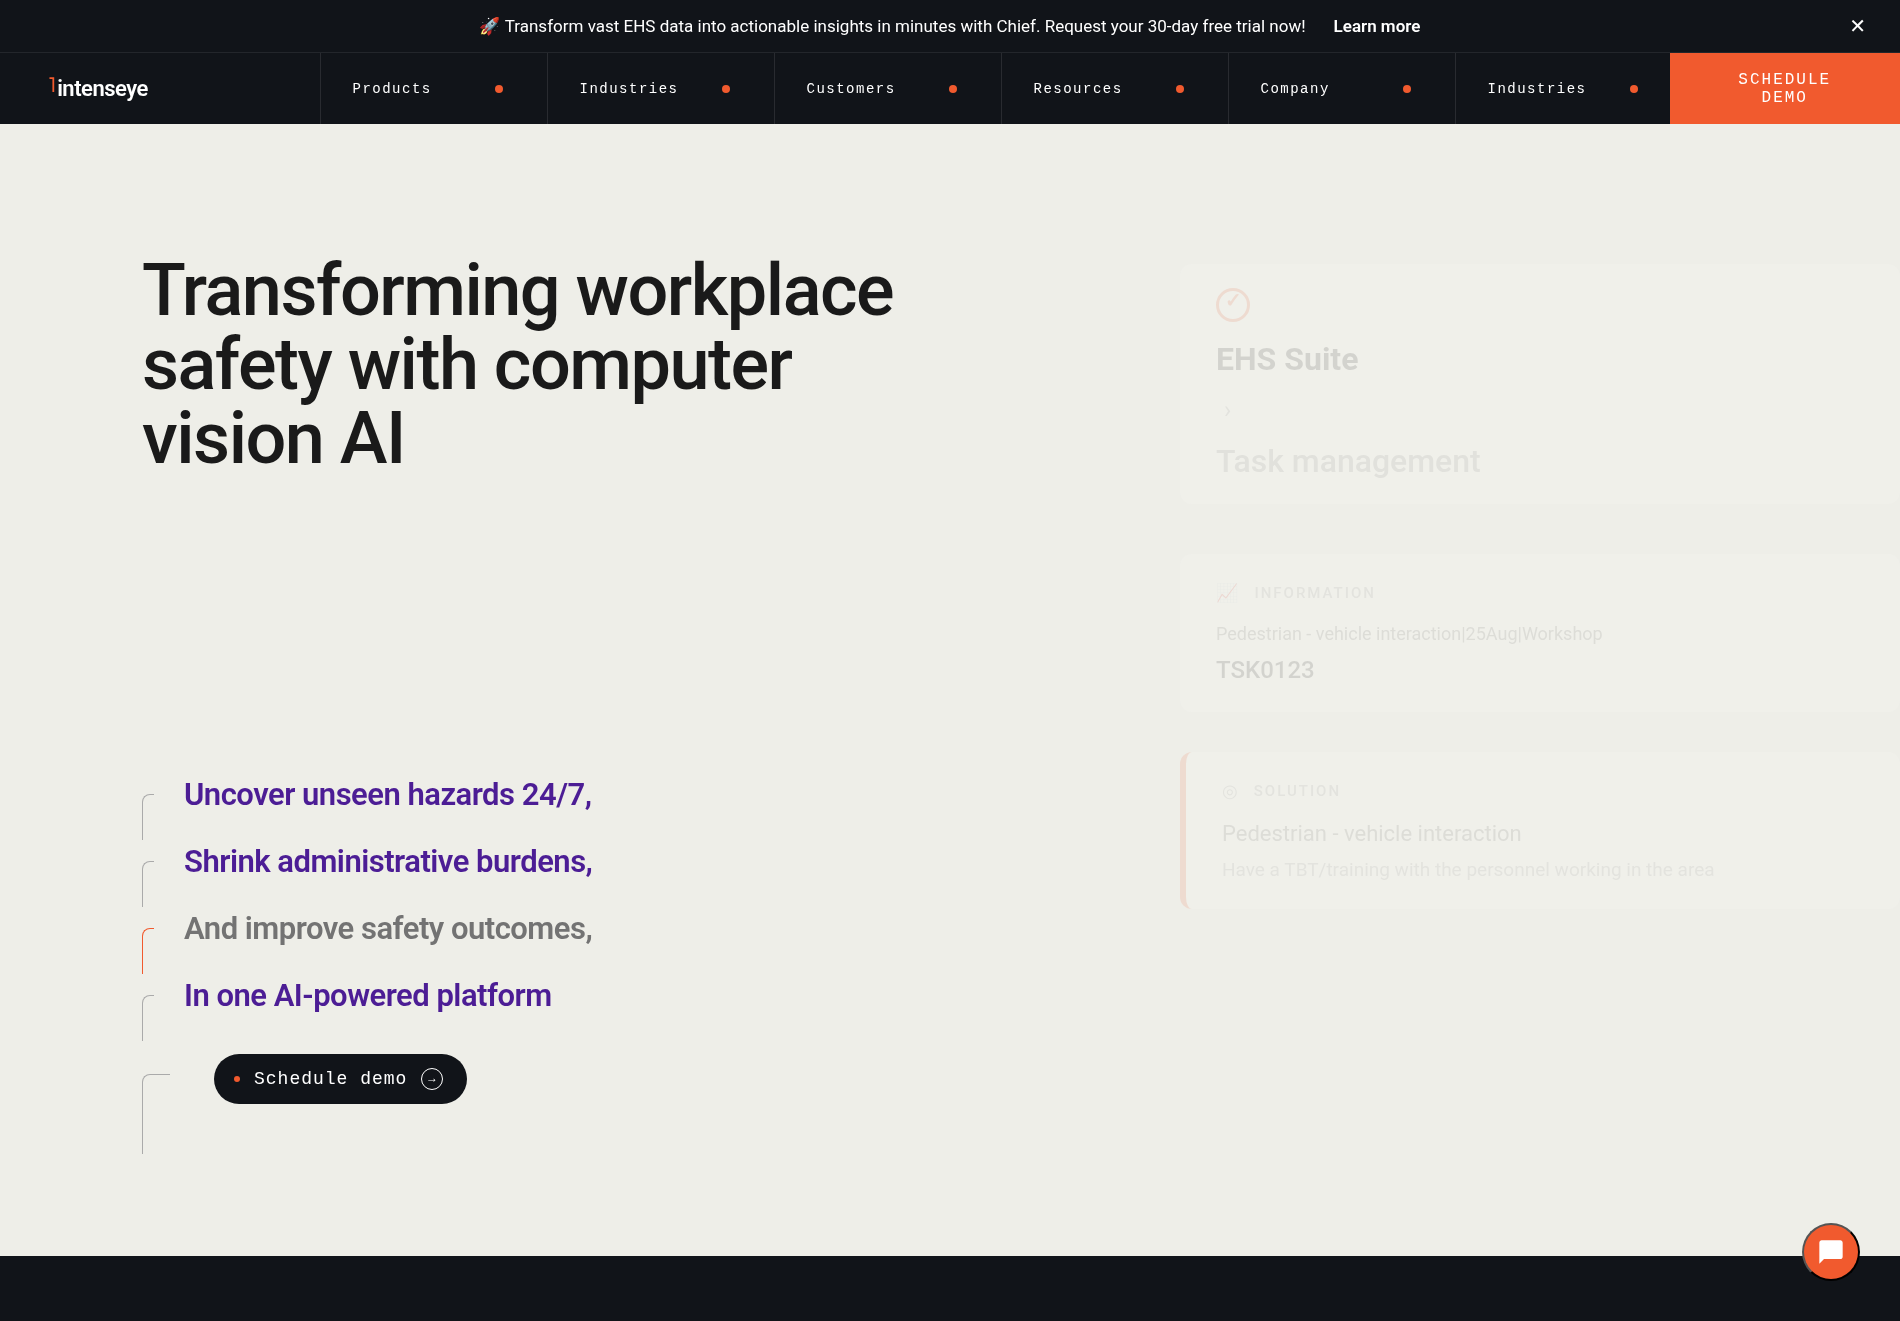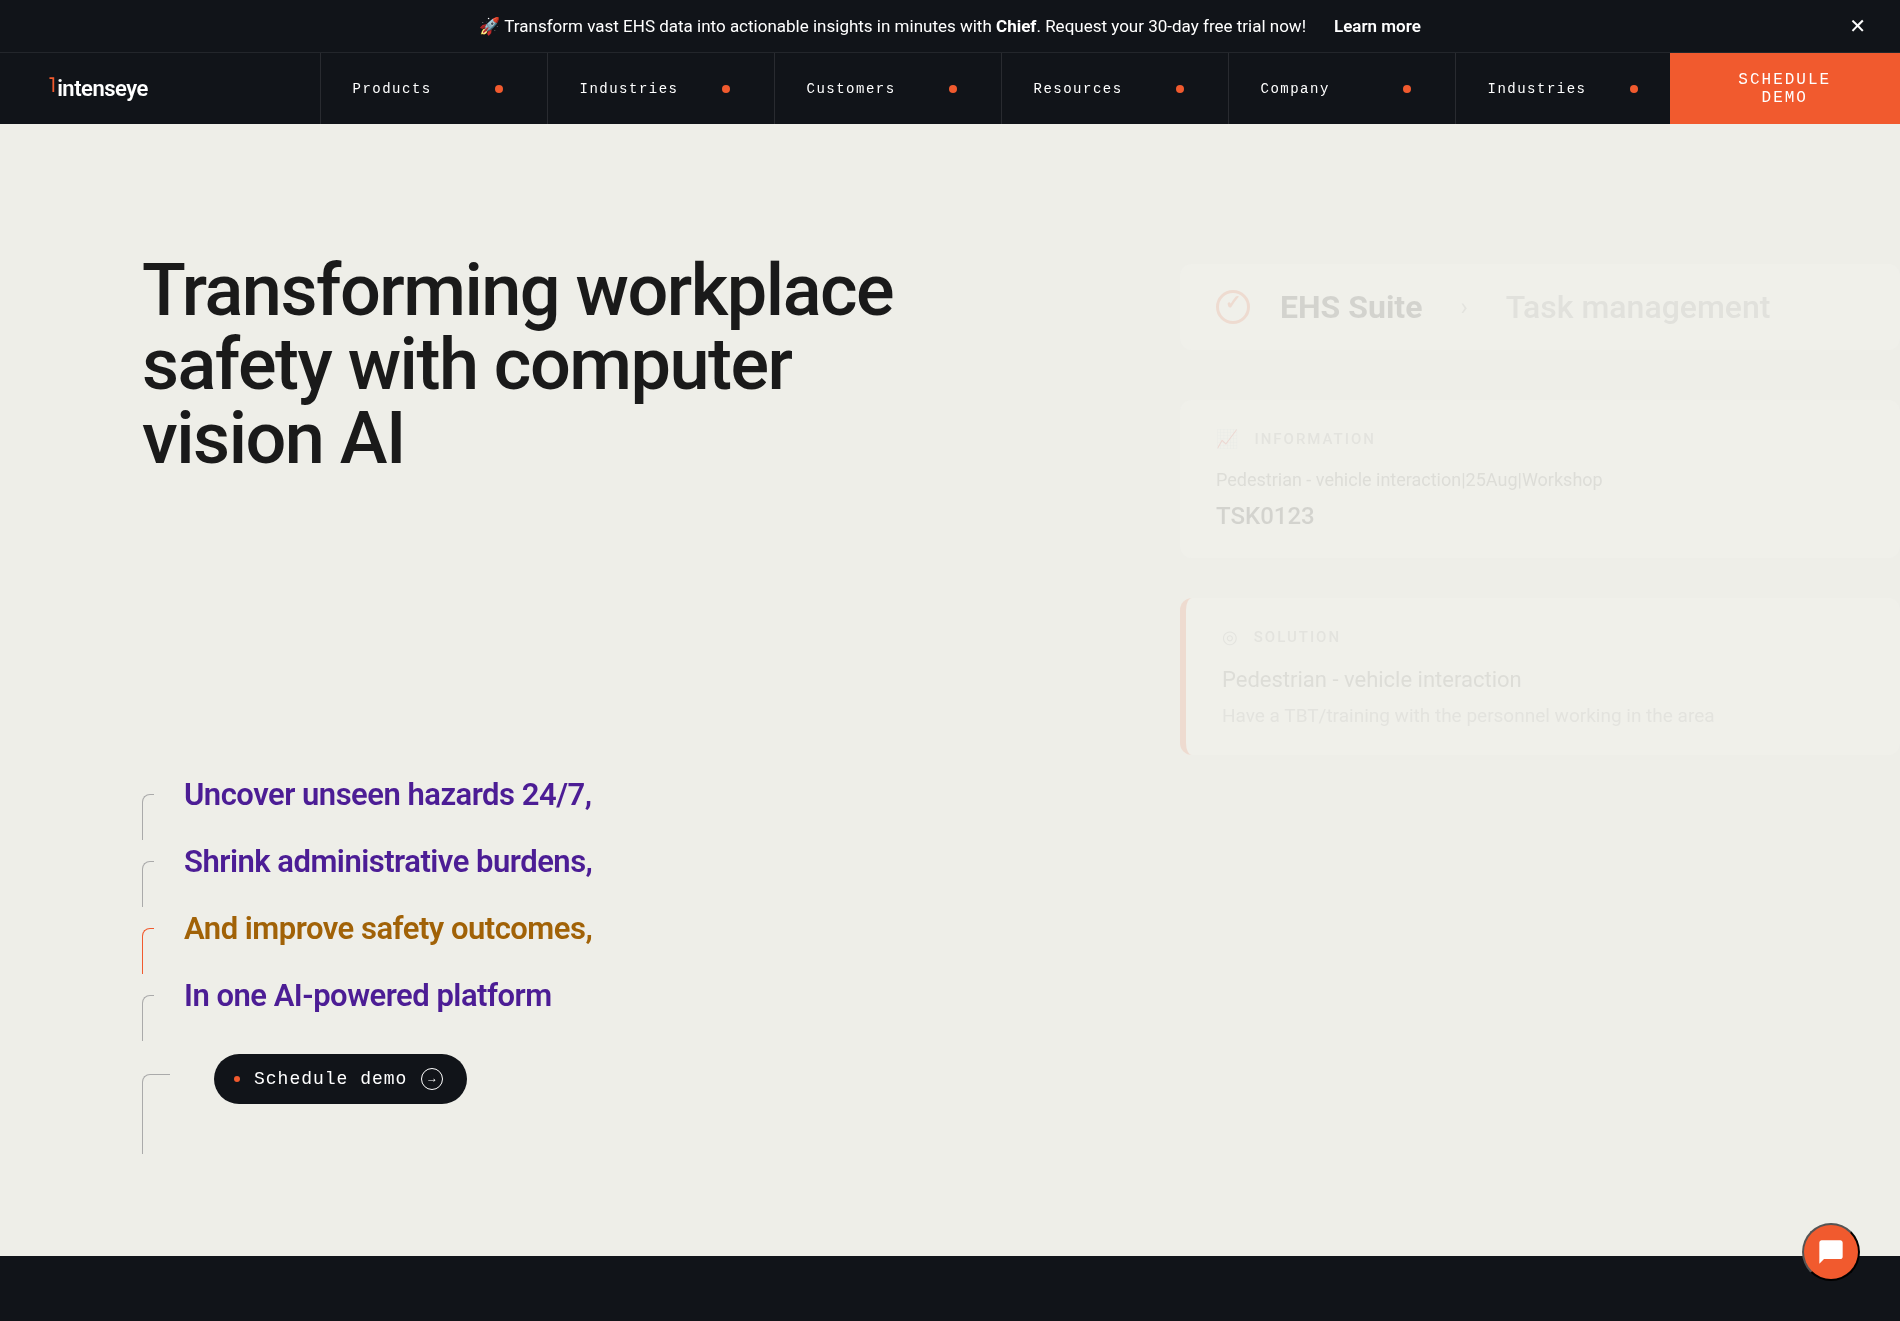--- a/index.html
+++ b/index.html
@@ -23,21 +23,21 @@
       padding: 16px 20px;
       position: relative;
       font-size: 17px;
     }
     .announcement-content {
       display: flex;
       align-items: center;
       gap: 4px;
     }
     .announcement-text strong {
-      font-weight: 700;
+      font-weight: 400;
     }
     .learn-more {
       color: #ffffff;
       margin-left: 24px;
       font-weight: 600;
       cursor: pointer;
     }
     .close-announcement {
       position: absolute;
       right: 30px;
@@ -157,21 +157,21 @@
     .benefit-item.active .benefit-indicator {
       border-color: #f15a2e;
     }
     .benefit-text {
       font-size: 31px;
       font-weight: 600;
       color: #4c1d95;
       letter-spacing: -0.5px;
     }
     .benefit-item.active .benefit-text {
-      color: #a16207;
+      color: #737373;
     }
     .schedule-btn-wrapper {
       position: relative;
       margin-top: 40px;
     }
     .schedule-btn-indicator {
       position: absolute;
       left: -42px;
       top: 20px;
       width: 28px;
@@ -216,23 +216,23 @@
       right: 0;
       top: 140px;
       width: 720px;
       opacity: 0.12;
     }
     .widget-header {
       background: #ffffff;
       border-radius: 12px;
       padding: 24px 36px;
       display: flex;
-      align-items: center;
-      gap: 30px;
+      gap: 18px;
       margin-bottom: 50px;
+      flex-direction: column;
     }
     .widget-check {
       width: 34px;
       height: 34px;
       border: 3px solid #f15a2e;
       border-radius: 50%;
       position: relative;
     }
     .widget-check::after {
       content: '✓';

